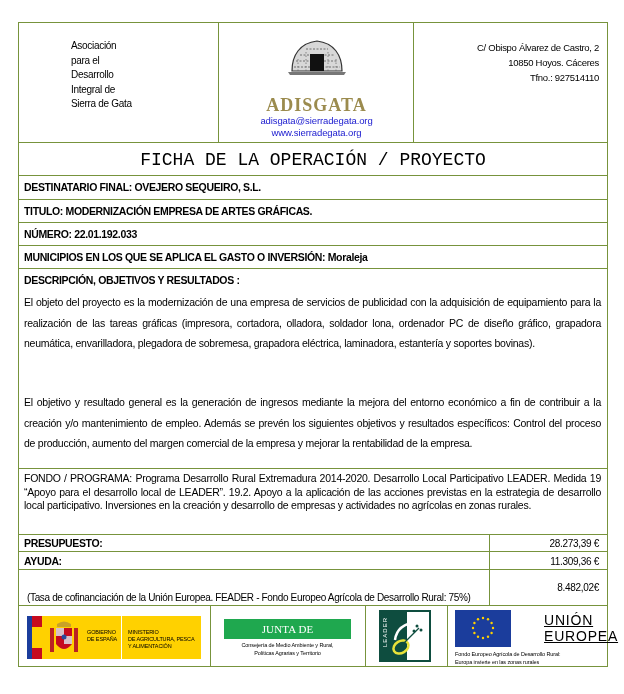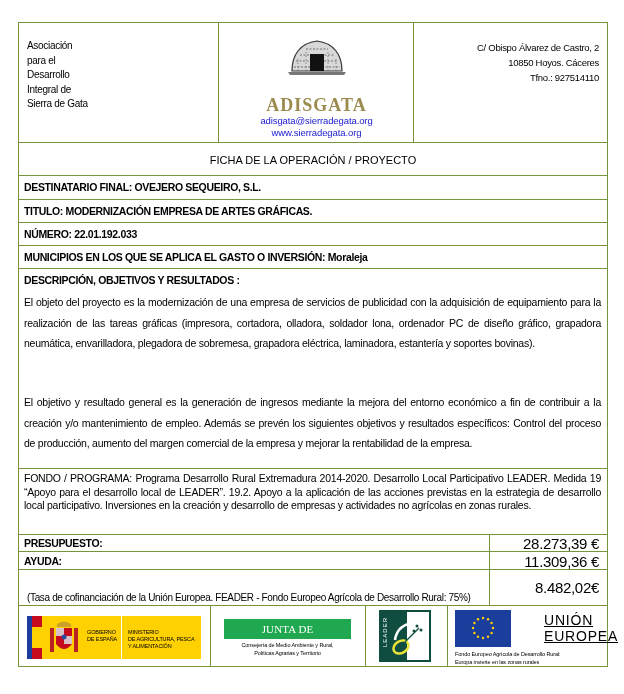--- a/index.html
+++ b/index.html
@@ -5,37 +5,37 @@
   html, body { margin: 0; padding: 0; background: #ffffff; }
   body { width: 624px; height: 694px; position: relative; overflow: hidden;
          font-family: "Liberation Sans", sans-serif; color: #000; }
   .frame { position: absolute; left: 18px; top: 22px; width: 590px; height: 645px;
            border: 1.5px solid #77933c; box-sizing: border-box; }
   .hline { position: absolute; left: 0; width: 100%; height: 0; border-top: 1.5px solid #77933c; }
   .vline { position: absolute; width: 0; border-left: 1.5px solid #77933c; }
   .cell { position: absolute; font-size: 11px; line-height: 13px; letter-spacing: -0.2px; }
 
   .org { left: 8px; top: 16px; font-size: 10px; line-height: 14.5px; letter-spacing: -0.3px; }
-  .org div { white-space: nowrap; }
+  .org div { white-space: nowrap; margin-left: 44px; }
 
   .logo-col { left: 200px; top: 0; width: 195px; height: 120px; text-align: center; }
   .hut { display: block; margin: 14px auto 0; }
   .adisgata { font-family: "Liberation Serif", serif; font-weight: bold; font-size: 18px;
               color: #9b8b4e; letter-spacing: 1px; margin-top: 18px; line-height: 20px; }
   .link { color: #2020d0; font-size: 9.5px; line-height: 12px; letter-spacing: -0.1px; }
 
   .addr { right: 8px; top: 17px; text-align: right; font-size: 9.5px; line-height: 15px; letter-spacing: -0.3px; }
 
   .title-row { left: 0; top: 121px; width: 100%; height: 33px; text-align: center;
-               font-size: 11px; line-height: 33px; letter-spacing: 0; }
+               font-size: 18px; line-height: 33px; letter-spacing: 0; font-family: Liberation Mono, monospace; }
   .row { left: 5px; font-size: 10.5px; letter-spacing: -0.35px; white-space: nowrap; font-weight: bold; }
   .para { left: 5px; width: 577px; font-size: 10.5px; line-height: 20.5px; text-align: justify;
           letter-spacing: -0.25px; }
   .fondo { left: 5px; width: 577px; font-size: 10.5px; line-height: 13.5px; text-align: justify; letter-spacing: -0.25px; }
-  .amount { left: 472px; width: 108px; text-align: right; font-size: 15px; letter-spacing: -0.3px; }
+  .amount { left: 472px; width: 108px; text-align: right; font-size: 10px; letter-spacing: -0.3px; }
   .small-note { left: 8px; font-size: 10px; letter-spacing: -0.35px; white-space: nowrap; }
 
   .logo { position: absolute; }
 </style>
 </head>
 <body>
 
 <div class="frame">
 
   <div class="hline" style="top:119px"></div>

